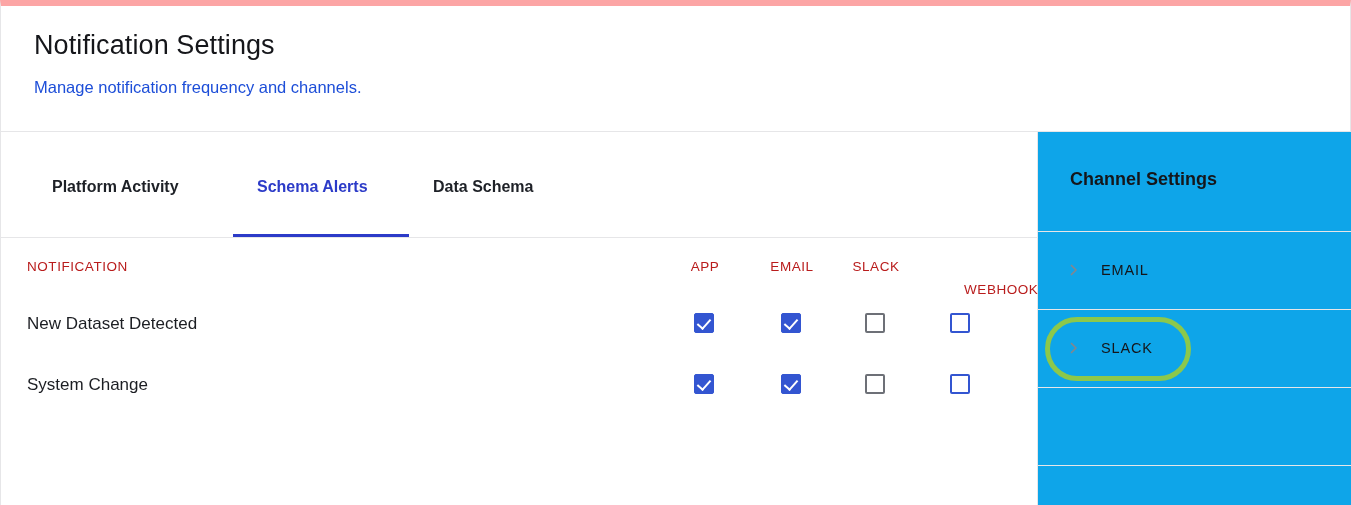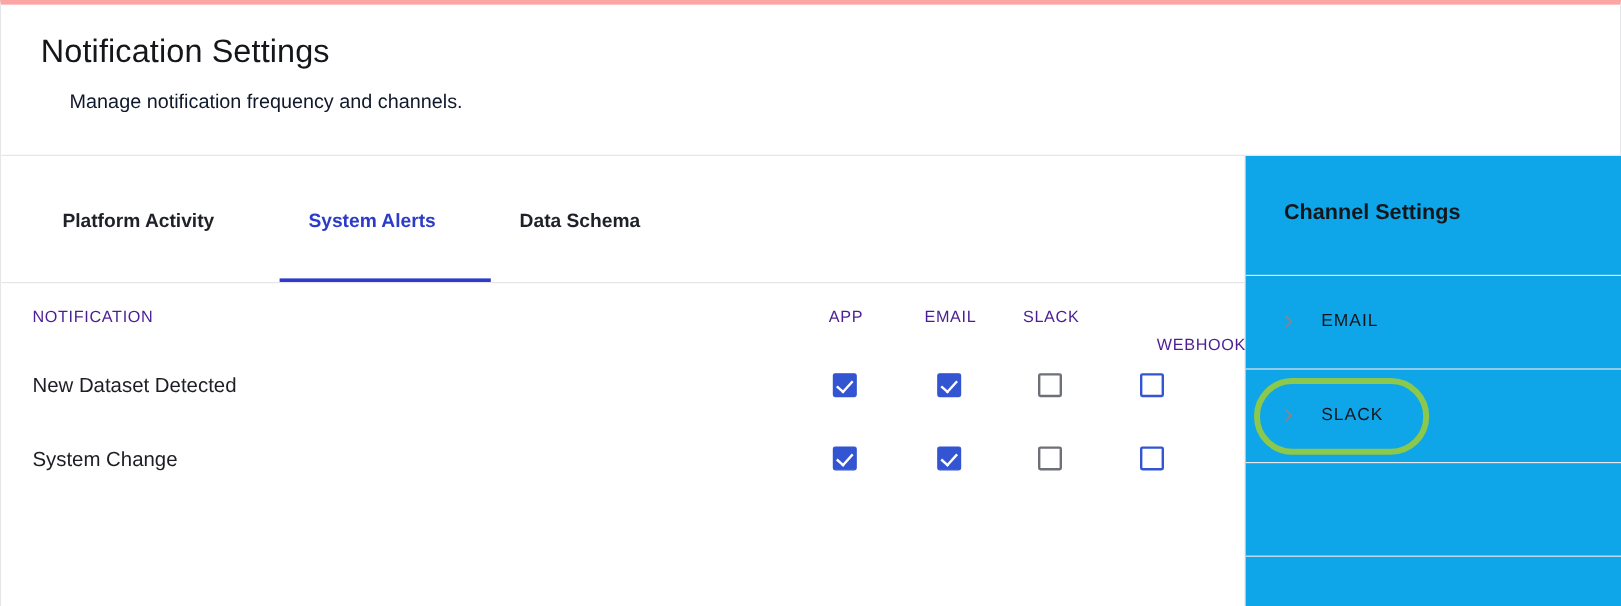--- a/index.html
+++ b/index.html
@@ -15,21 +15,21 @@
     overflow: hidden;
   }
 
   .page {
     position: relative;
     width: 1351px;
     height: 505px;
     background: #ffffff;
     box-sizing: border-box;
     border-left: 1px solid #e6e6e8;
-    border-top: 4px solid #fca5a5;
+    border-top: 6px solid #fca5a5;
     border-right: 1px solid #e6e6e8;
   }
 
   
   .header {
     position: absolute;
     left: 0;
     top: 0;
     width: 100%;
     height: 126px;
@@ -46,23 +46,22 @@
     color: #15161a;
     letter-spacing: 0.1px;
     white-space: nowrap;
   }
   .header-subtitle {
     position: absolute;
     left: 33px;
     top: 72px;
     font-size: 16.5px;
     font-weight: 400;
-    color: #0f172a;
-    white-space: nowrap;
-    margin-left: 24px;
+    color: #1d4ed8;
+    white-space: nowrap;
   }
 
   
   .main {
     position: absolute;
     left: 0;
     top: 126px;
     width: 1037px;
     height: 379px;
     box-sizing: border-box;
@@ -114,21 +113,21 @@
   .col-head-row {
     position: relative;
     height: 56px;
   }
   .col-head {
     position: absolute;
     top: 28px;
     transform: translateY(-50%);
     font-size: 13.5px;
     font-weight: 400;
-    color: #4c1d95;
+    color: #b91c1c;
     letter-spacing: 0.55px;
     white-space: nowrap;
   }
   .col-head.c-notification { left: 26px; }
   .col-head.c-app    { left: 704px; transform: translate(-50%, -50%); }
   .col-head.c-email  { left: 791px; transform: translate(-50%, -50%); }
   .col-head.c-slack  { left: 875px; transform: translate(-50%, -50%); }
   .col-head.c-webhooks { left: 1005px; transform: translate(-50%, -50%); margin-top: 23px; }
 
   .row {
@@ -265,21 +264,21 @@
 
   <div class="header">
     <div class="header-title">Notification Settings</div>
     <div class="header-subtitle">Manage notification frequency and channels.</div>
   </div>
 
   <div class="main">
 
     <div class="tabs">
       <div class="tab tab-0">Platform Activity</div>
-      <div class="tab tab-1">System Alerts</div>
+      <div class="tab tab-1">Schema Alerts</div>
       <div class="tab tab-2">Data Schema</div>
       <div class="tab-underline"></div>
     </div>
 
     <div class="table">
 
       <div class="col-head-row">
         <div class="col-head c-notification">NOTIFICATION</div>
         <div class="col-head c-app">APP</div>
         <div class="col-head c-email">EMAIL</div>

